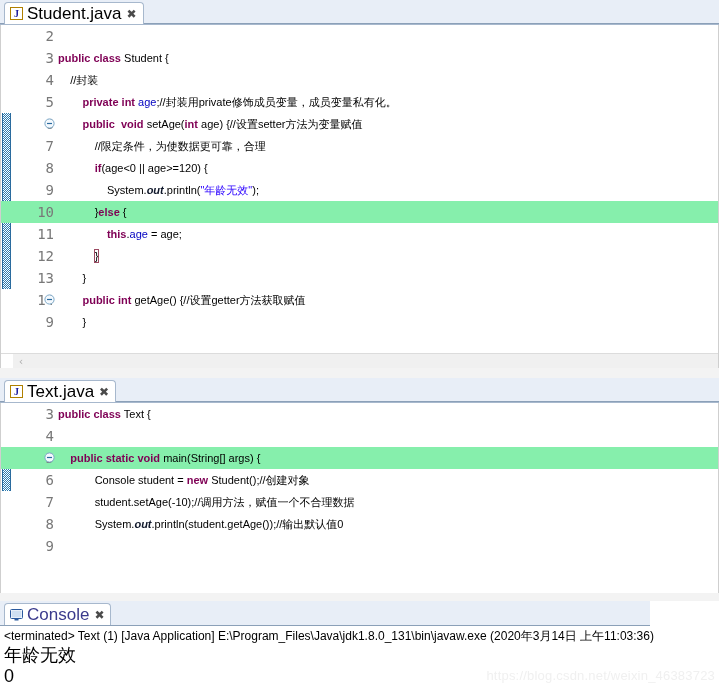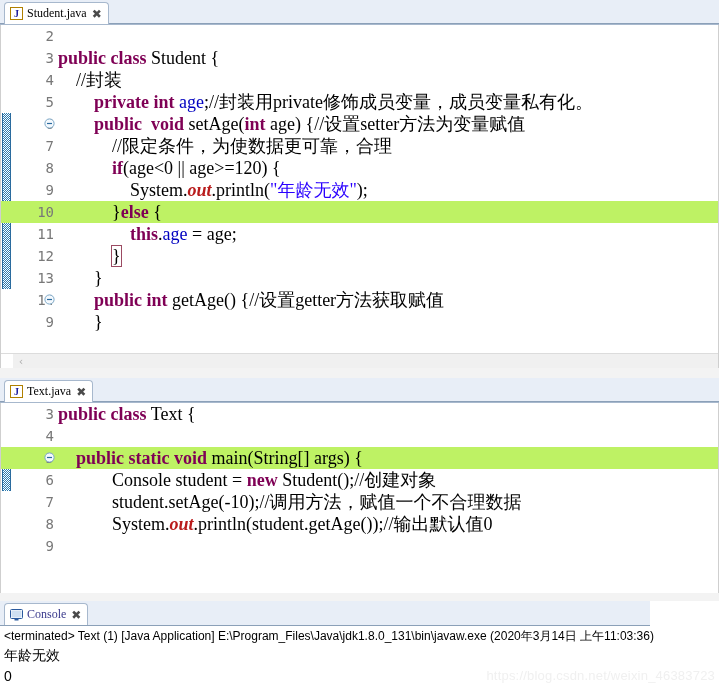--- a/index.html
+++ b/index.html
@@ -55,22 +55,22 @@
     border-radius: 4px 4px 0 0;
     box-sizing: border-box;
     z-index: 2;
   }
   .tab-icon {
     width: 13px; height: 13px;
     flex: 0 0 auto;
     display: block;
   }
   .tab-label {
-    font-family: Liberation Serif, serif;
-    font-size: 12px;
+    font-family: Liberation Sans, sans-serif;
+    font-size: 17px;
     color: #000;
     white-space: nowrap;
     line-height: 13px;
   }
   .tab-close {
     font-family: "Liberation Sans", sans-serif;
     font-size: 12px;
     color: #4a4a4a;
     line-height: 12px;
     margin-left: 1px;
@@ -109,21 +109,21 @@
     box-sizing: border-box;
   }
 
   .lines { position: absolute; left: 0; top: 0; right: 0; bottom: 0; }
 
   .line {
     position: relative;
     height: 22px;
     white-space: pre;
   }
-  .line.hl { background: #bef264; }
+  .line.hl { background: #86efac; }
 
   .gutter {
     position: absolute;
     left: 11px; top: 0;
     width: 44px;
     height: 22px;
     text-align: right;
     padding-right: 2px;
     box-sizing: border-box;
     font-family: "DejaVu Sans Mono", monospace;
@@ -134,31 +134,31 @@
   .fold {
     position: absolute;
     left: 43px; top: 5px;
     width: 11px; height: 11px;
   }
   .code {
     position: absolute;
     left: 57px; top: 0;
     right: 0;
     height: 22px;
-    font-family: Liberation Serif, serif;
-    font-size: 18px;
+    font-family: Liberation Sans, sans-serif;
+    font-size: 11px;
     line-height: 22px;
     color: #000;
     white-space: pre;
   }
 
   
   .kw   { color: #7f0055; font-weight: bold; }
   .fld  { color: #0000c0; }
-  .sfld { color: #b91c1c; font-weight: bold; font-style: italic; }
+  .sfld { color: #0f172a; font-weight: bold; font-style: italic; }
   .str  { color: #2a00ff; }
   .cmt  { color: #000000; }
   .plain{ color: #000; }
   .bkt  { outline: 1px solid #9b4a62; }
 
   
   .hscroll {
     position: absolute;
     left: 0; right: 0; bottom: 0;
     height: 16px;
@@ -227,21 +227,21 @@
   }
   .console-line {
     font-family: "Liberation Sans", sans-serif;
     font-size: 12px;
     color: #000;
     line-height: 17px;
     padding-left: 4px;
     white-space: pre;
   }
   .console-line.zh {
-    font-size: 14px;
+    font-size: 18px;
     line-height: 21px;
   }
 
   
   #watermark {
     position: absolute;
     right: 4px;
     bottom: 8px;
     font-family: "Liberation Sans", sans-serif;
     font-size: 13px;

